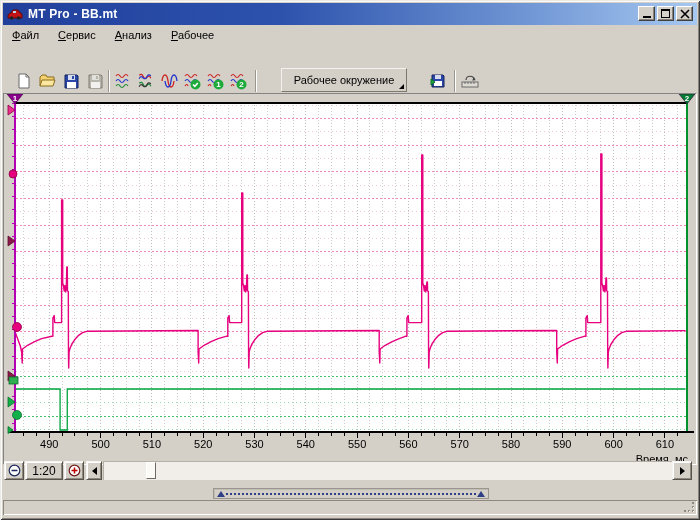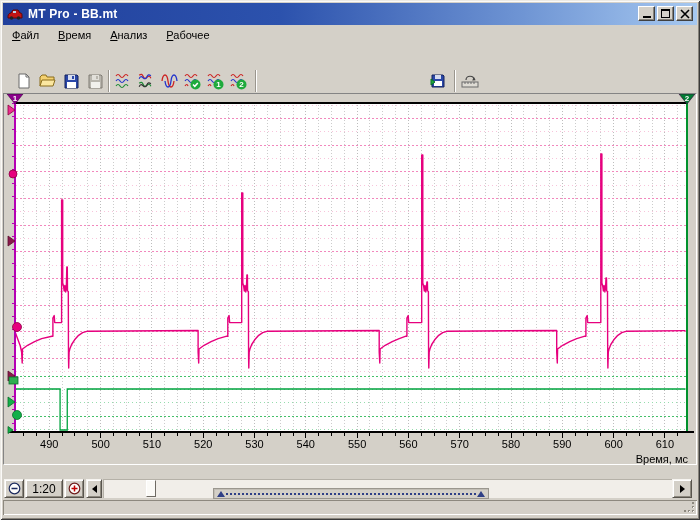--- a/index.html
+++ b/index.html
@@ -36,21 +36,21 @@
     border:1px solid;border-color:#f4f2ee #7c786f #7c786f #f4f2ee;
     display:flex;align-items:center;justify-content:center}
   .dropdown .corner{position:absolute;right:2px;bottom:2px;width:0;height:0;
     border-left:5px solid transparent;border-bottom:5px solid #000}
   
   .chart-panel{position:absolute;left:3px;top:93px;width:694px;height:372px;background:#d4d0c8;
     border:1px solid;border-color:#848484 #fff #fff #848484}
   .chart-panel svg{position:absolute;left:0;top:0}
   .xaxis-label{position:absolute;left:12px;top:359px;width:672px;text-align:right;font-size:11px}
   
-  .zoom-bar{position:absolute;left:3px;top:478px;width:694px;height:21px}
+  .zoom-bar{position:absolute;left:3px;top:460px;width:694px;height:21px}
   .btn3d{position:absolute;top:1px;height:19px;background:#d4d0c8;border:1px solid;
     border-color:#f6f4f0 #58544d #58544d #f6f4f0;box-shadow:inset 1px 1px 0 #fff,inset -1px -1px 0 #8d897f;
     display:flex;align-items:center;justify-content:center}
   .scale-box{position:absolute;left:22px;top:1px;width:38px;height:19px;background:#d4d0c8;border:1px solid;
     border-color:#f6f4f0 #58544d #58544d #f6f4f0;box-shadow:inset 1px 1px 0 #fff,inset -1px -1px 0 #8d897f;
     display:flex;align-items:center;justify-content:center;font-size:12px}
   .arrow-l{width:0;height:0;border-top:4px solid transparent;border-bottom:4px solid transparent;border-right:5px solid #000}
   .arrow-r{width:0;height:0;border-top:4px solid transparent;border-bottom:4px solid transparent;border-left:5px solid #000}
   .scroll-track{position:absolute;left:100px;top:1px;width:572px;height:19px;background:#f1eee9;
     box-shadow:inset 1px 1px 0 #b5b1a8}
@@ -92,21 +92,21 @@
       <div class="winbtn">
         <svg width="10" height="10" viewBox="0 0 10 10">
           <path d="M1 1l8 8M9 1l-8 8" stroke="#000" stroke-width="1.6"></path>
           </svg>
       </div>
     </div>
   </div>
 
   <div class="menubar">
     <span class="menu-item">Файл</span>
-    <span class="menu-item">Время</span>
+    <span class="menu-item">Сервис</span>
     <span class="menu-item">Анализ</span>
     <span class="menu-item">Рабочее</span>
   </div>
 
 
   <div class="toolbar">
     <div class="tbtn" style="left:10px">
       <svg width="16" height="16" viewBox="0 0 16 16">
         <path d="M3 1h7l3 3v11H3z" fill="#fff" stroke="#6a6a6a"></path>
           <path d="M10 1v3h3" fill="none" stroke="#6a6a6a"></path>
@@ -185,20 +185,24 @@
     <div class="tbtn" style="left:224px">
       <svg width="17" height="17" viewBox="0 0 17 17">
         <path d="M1 3q2-3 4 0t4 0t4 0" fill="none" stroke="#cc2222" stroke-width="1.2"></path>
         <path d="M1 8q2-3 4 0t4 0t4 0" fill="none" stroke="#2233cc" stroke-width="1.2"></path>
         <path d="M1 13q2-3 3 0" fill="none" stroke="#cc2222" stroke-width="1.2"></path>
         <circle cx="11.5" cy="11.5" r="5" fill="#1faa3c"></circle>
         <text x="11.5" y="14.2" text-anchor="middle" font-size="8" font-weight="bold" fill="#fff" font-family="Liberation Sans,sans-serif">2</text>
         </svg>
     </div>
     <div class="tsep" style="left:252px"></div>
+    <div class="dropdown">
+      <span>Рабочее окружение</span>
+      <div class="corner"></div>
+    </div>
     <div class="tbtn" style="left:424px">
       <svg width="16" height="16" viewBox="0 0 16 16">
         <path d="M2 2h11l1 1v11H2z" fill="#2a47a8" stroke="#15235c"></path>
         <rect x="5" y="2" width="6" height="4" fill="#d6dcee"></rect>
           <rect x="4" y="8" width="8" height="5" fill="#fff"></rect>
         <path d="M1 6l4 3-4 3z" fill="#1faa3c" stroke="#0a6e2a"></path>
         </svg>
     </div>
     <div class="tsep" style="left:451px"></div>
     <div class="tbtn" style="left:456px">

